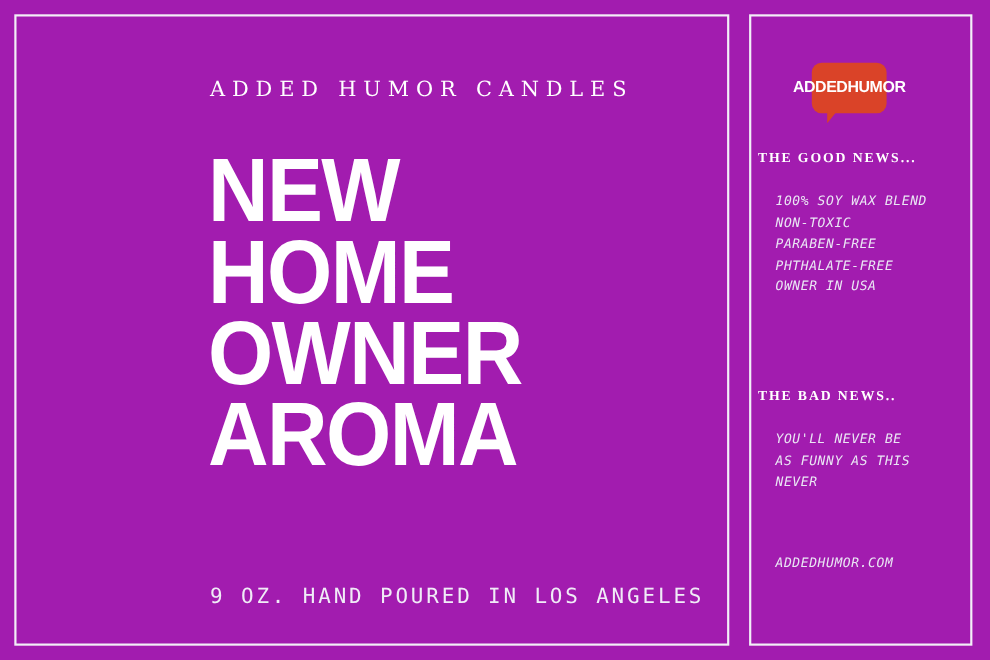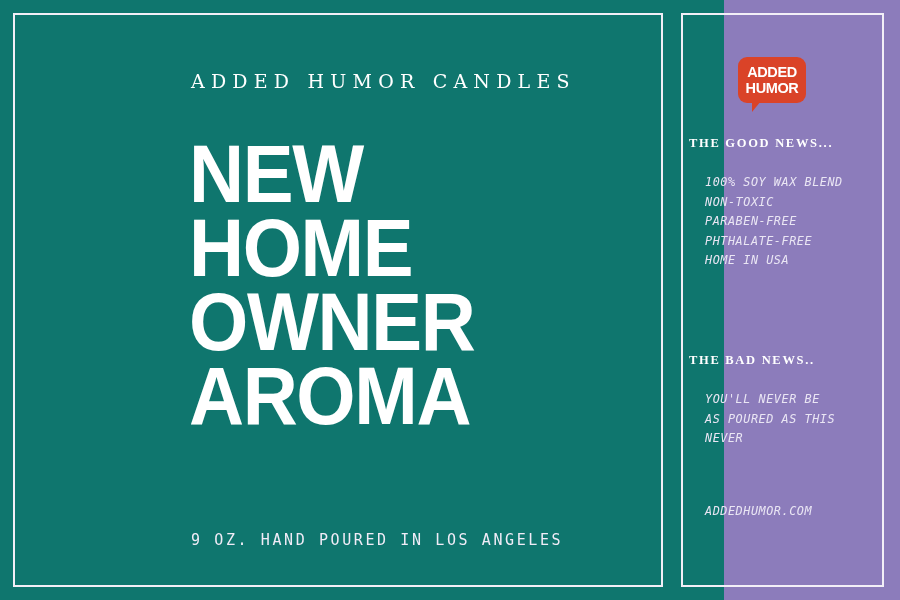--- a/index.html
+++ b/index.html
@@ -9,23 +9,23 @@
   body {
     width: 900px;
     height: 600px;
     background: #8c7cbb;
     font-family: "Liberation Sans", sans-serif;
     overflow: hidden;
   }
 
   #label-canvas {
     position: relative;
-    width: 724px;
+    width: 900px;
     height: 600px;
-    background: #0f766e;
+    background: #a21caf;
   }
 
   
   .frame {
     position: absolute;
     border: 2px solid #f2eff7;
     box-sizing: border-box;
   }
   #main-panel-frame {
     left: 13px;
@@ -80,21 +80,21 @@
   #product-title .title-line {
     display: block;
     white-space: nowrap;
   }
 
   #product-footnote {
     position: absolute;
     left: 178px;
     top: 518px;
     font-family: "DejaVu Sans Mono", "Liberation Mono", monospace;
-    font-size: 15px;
+    font-size: 19px;
     font-weight: 400;
     letter-spacing: 2.6px;
     color: #f0ecf7;
     white-space: nowrap;
   }
 
   
   #side-panel {
     position: absolute;
     left: 681px;
@@ -131,21 +131,21 @@
     border-right: 11px solid transparent;
     border-bottom: 11px solid transparent;
   }
   #logo-text {
     position: absolute;
     left: 0;
     top: 0;
     width: 68px;
     height: 46px;
     display: flex;
-    flex-direction: column;
+    flex-direction: row;
     align-items: center;
     justify-content: center;
     color: #ffffff;
     font-family: "Liberation Sans", "DejaVu Sans", sans-serif;
     font-weight: 700;
     font-size: 14.5px;
     line-height: 16px;
     letter-spacing: -0.4px;
   }
   #logo-text span { display: block; }
@@ -215,29 +215,29 @@
       </div>
     </div>
 
     <div class="side-section" id="section-good">
       <div class="section-heading">THE GOOD NEWS...</div>
       <div class="section-body">
         <span class="body-line">100% SOY WAX BLEND</span>
         <span class="body-line">NON-TOXIC</span>
         <span class="body-line">PARABEN-FREE</span>
         <span class="body-line">PHTHALATE-FREE</span>
-        <span class="body-line">HOME IN USA</span>
+        <span class="body-line">OWNER IN USA</span>
       </div>
     </div>
 
     <div class="side-section" id="section-bad">
       <div class="section-heading">THE BAD NEWS..</div>
       <div class="section-body">
         <span class="body-line">YOU'LL NEVER BE</span>
-        <span class="body-line">AS POURED AS THIS</span>
+        <span class="body-line">AS FUNNY AS THIS</span>
         <span class="body-line">NEVER</span>
       </div>
     </div>
 
     <div class="side-section" id="section-other">
       <div class="section-body">
         <span class="body-line">ADDEDHUMOR.COM</span>
       </div>
     </div>
 

